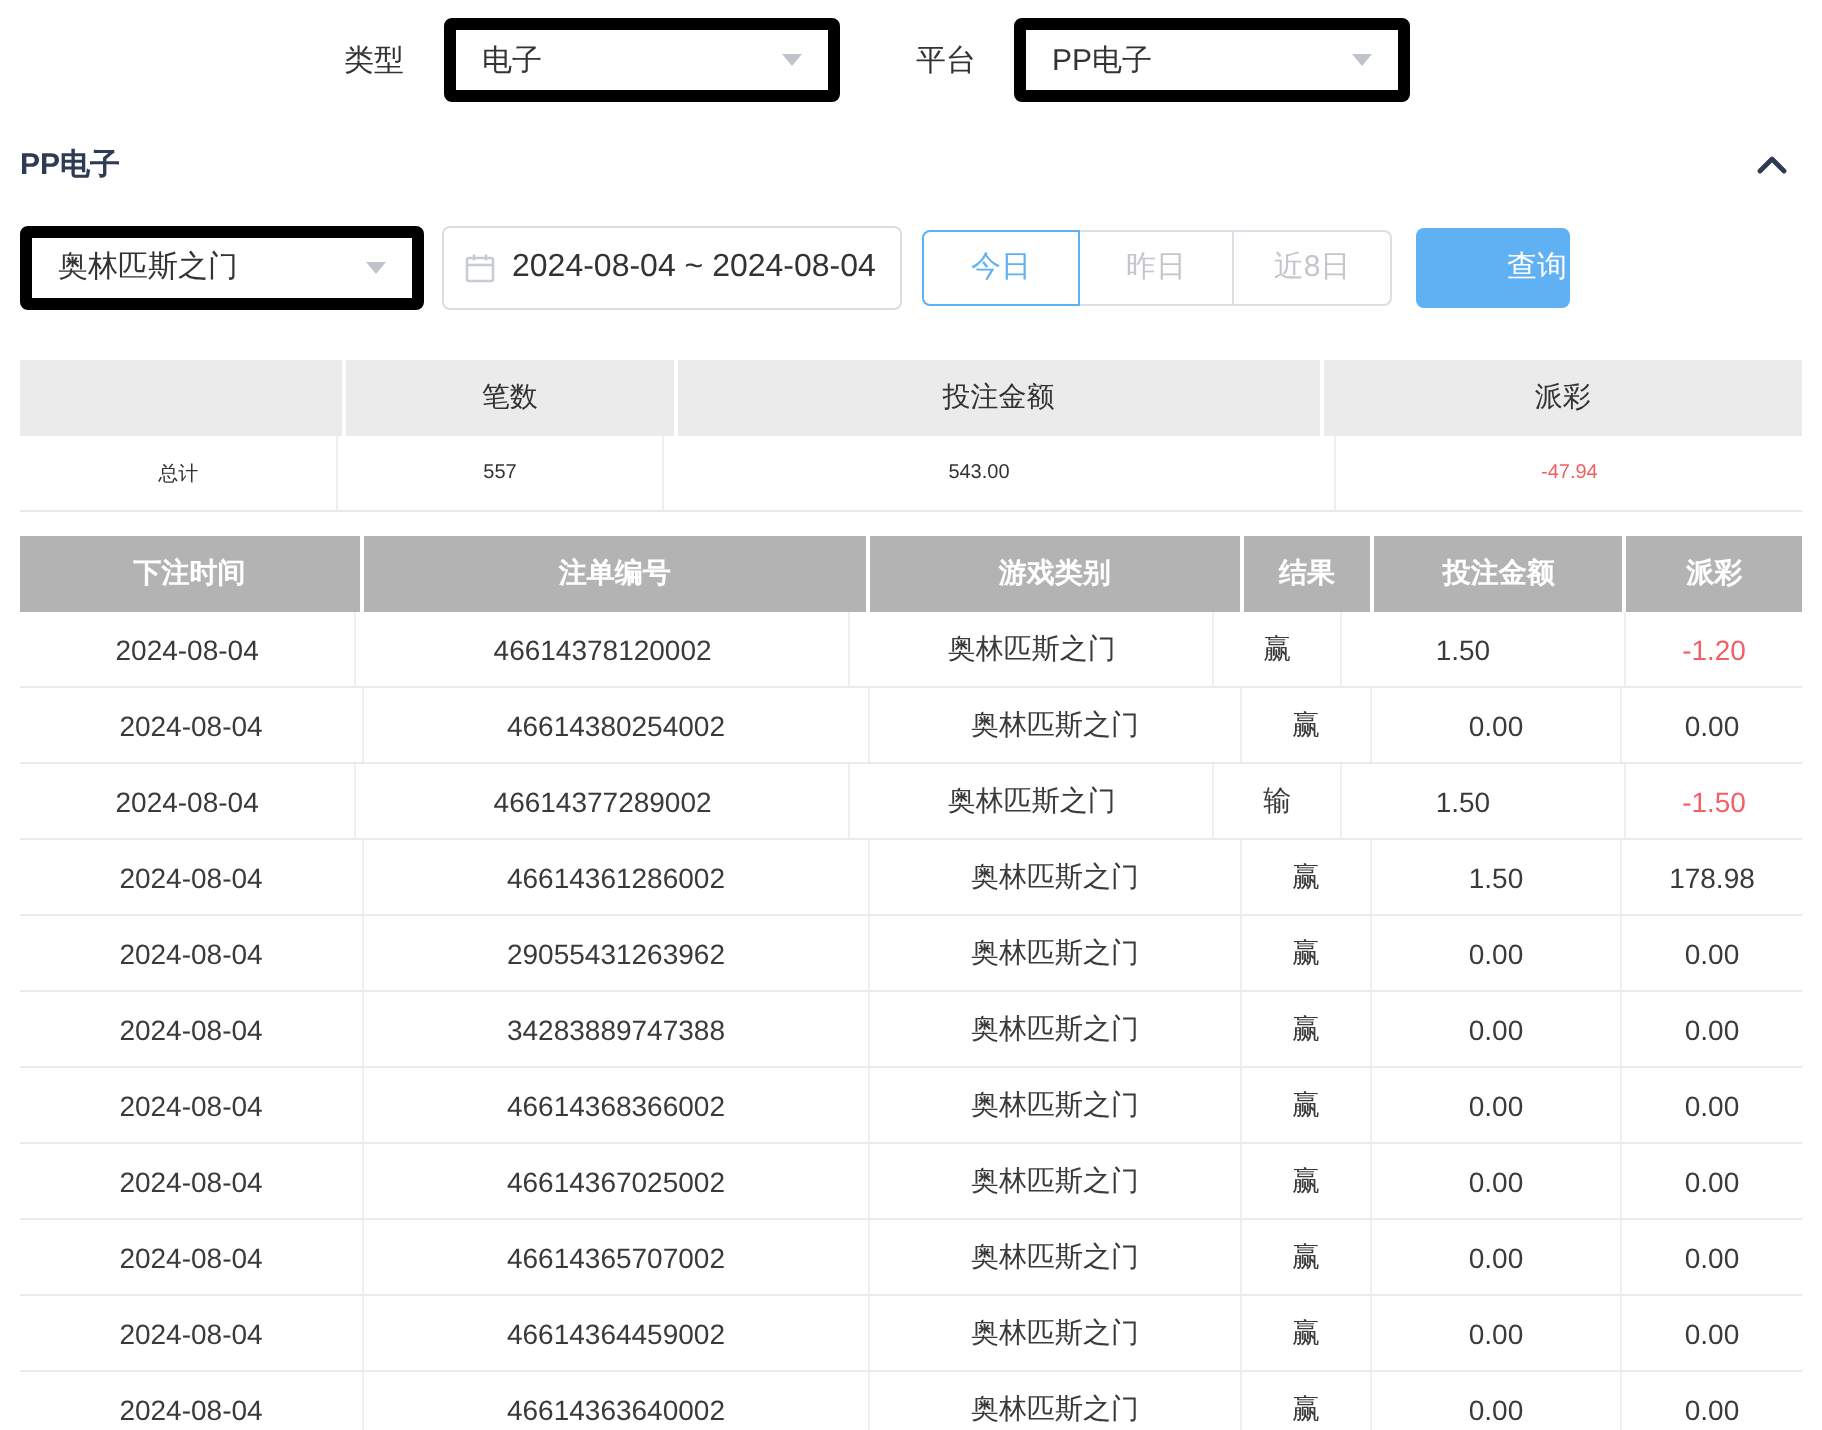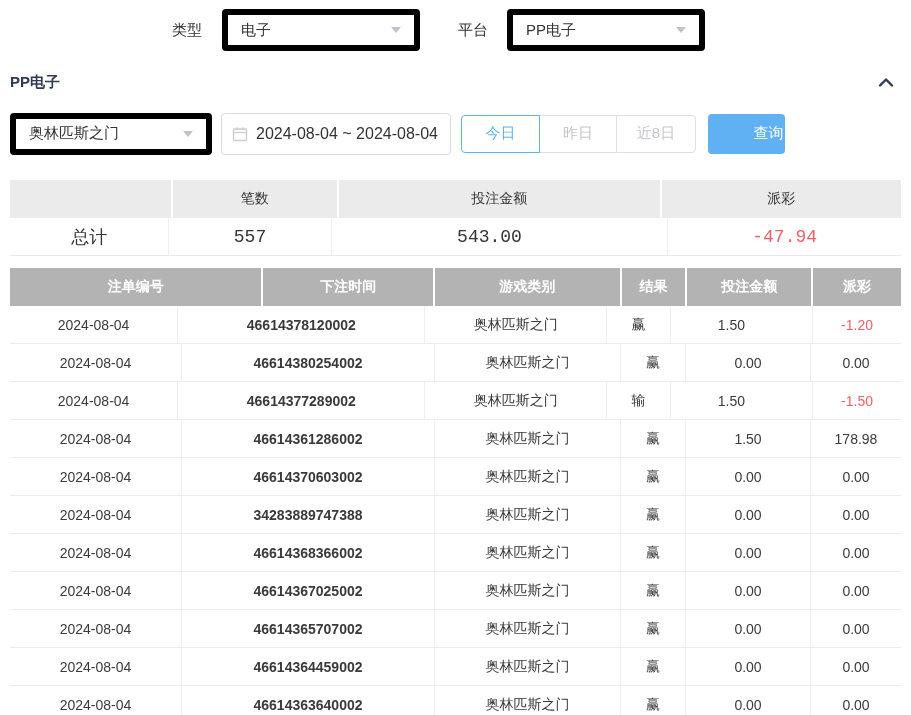--- a/index.html
+++ b/index.html
@@ -76,21 +76,21 @@
   .summary-table { margin-top: 25px; width: 891px; }
   .s-header { display: flex; height: 38px; }
   .s-header .s-cell {
     background: #ebebeb; display: flex; align-items: center; justify-content: center;
     font-size: 14px; color: #333;
   }
   .s-header .s-cell + .s-cell { margin-left: 2px; }
   .s-body { display: flex; height: 38px; border-bottom: 1px solid #e9e9e9; }
   .s-body .s-cell {
     display: flex; align-items: center; justify-content: center;
-    font-size: 18px; color: #333; background: #fff; font-family: Liberation Mono, monospace;
+    font-size: 10px; color: #333; background: #fff;
   }
   .s-body .s-cell + .s-cell { border-left: 1px solid #efefef; }
   .sc1 { width: 162px; } .sc2 { width: 165px; } .sc3 { width: 323px; } .sc4 { width: 241px; }
   .s-body .sc2 { width: 166px; } .s-body .sc3 { width: 324px; } .s-body .sc4 { width: 239px; }
   .neg { color: var(--negative-red, #f15e64) !important; margin-left: 20px; }
 
   
   .data-table { margin-top: 12px; width: 891px; }
   .d-header { display: flex; height: 38px; }
   .d-header .d-cell {
@@ -99,21 +99,21 @@
   }
   .d-header .d-cell + .d-cell { margin-left: 2px; }
   .d-row { display: flex; height: 38px; border-bottom: 1px solid #ebebeb; background: #fff; }
   .d-row .d-cell {
     display: flex; align-items: center; justify-content: center;
     font-size: 14px; color: #3a3a3a;
   }
   .d-row .d-cell + .d-cell { border-left: 1px solid #efefef; }
   .dc0 { width: 170px; } .dc1 { width: 252px; } .dc2 { width: 185px; }
   .dc3 { width: 64px; }  .dc4 { width: 124px; } .dc5 { width: 88px; }
-  .d-row .dc0 { width: 171px; } .d-row .dc1 { width: 253px; font-weight: bold; } .d-row .dc2 { width: 186px; }
+  .d-row .dc0 { width: 171px; } .d-row .dc1 { width: 253px; } .d-row .dc2 { width: 186px; }
   .d-row .dc3 { width: 65px; } .d-row .dc4 { width: 125px; } .d-row .dc5 { width: 91px; }
 </style>
 </head>
 <body>
 
 <div class="page">
 
   <div class="top-filters">
     <span class="flabel">类型</span>
     <div class="select type-select">
@@ -170,22 +170,22 @@
     <div class="s-body">
       <div class="s-cell sc1">总计</div>
       <div class="s-cell sc2">557</div>
       <div class="s-cell sc3">543.00</div>
       <div class="s-cell sc4 neg" id="summary-payout">-47.94</div>
     </div>
   </div>
 
   <div class="data-table">
     <div class="d-header" id="d-header">
+        <div class="d-cell dc0">下注时间</div>
         <div class="d-cell dc1">注单编号</div>
-        <div class="d-cell dc0">下注时间</div>
         <div class="d-cell dc2">游戏类别</div>
         <div class="d-cell dc3">结果</div>
         <div class="d-cell dc4">投注金额</div>
         <div class="d-cell dc5">派彩</div>
       </div>
     <div id="d-body">
         <div class="d-row">
           <div class="d-cell dc0">2024-08-04</div>
           <div class="d-cell dc1">46614378120002</div>
           <div class="d-cell dc2">奥林匹斯之门</div>
@@ -212,21 +212,21 @@
         <div class="d-row">
           <div class="d-cell dc0">2024-08-04</div>
           <div class="d-cell dc1">46614361286002</div>
           <div class="d-cell dc2">奥林匹斯之门</div>
           <div class="d-cell dc3">赢</div>
           <div class="d-cell dc4">1.50</div>
           <div class="d-cell dc5">178.98</div>
         </div>
         <div class="d-row">
           <div class="d-cell dc0">2024-08-04</div>
-          <div class="d-cell dc1">46614370603002</div>
+          <div class="d-cell dc1">29055431263962</div>
           <div class="d-cell dc2">奥林匹斯之门</div>
           <div class="d-cell dc3">赢</div>
           <div class="d-cell dc4">0.00</div>
           <div class="d-cell dc5">0.00</div>
         </div>
         <div class="d-row">
           <div class="d-cell dc0">2024-08-04</div>
           <div class="d-cell dc1">34283889747388</div>
           <div class="d-cell dc2">奥林匹斯之门</div>
           <div class="d-cell dc3">赢</div>

